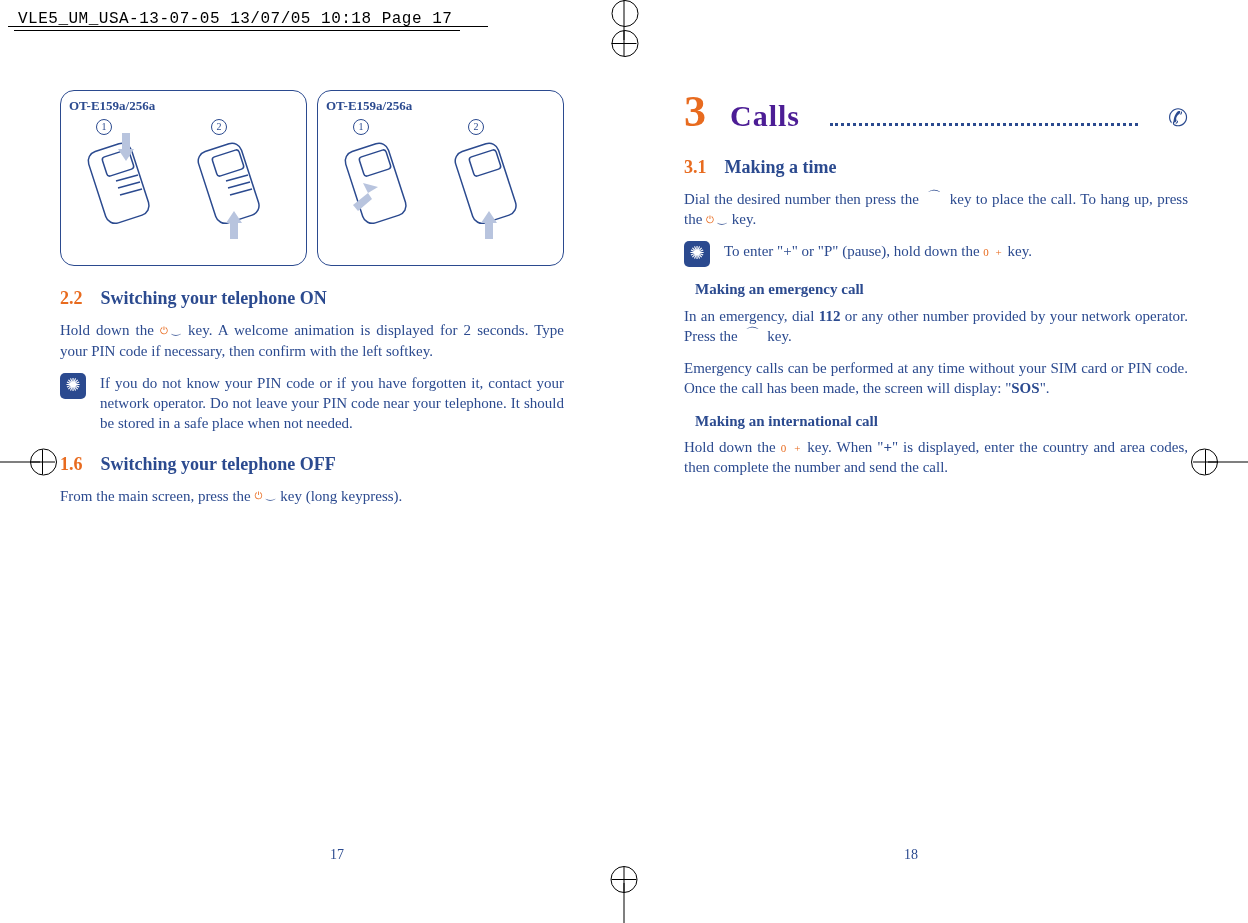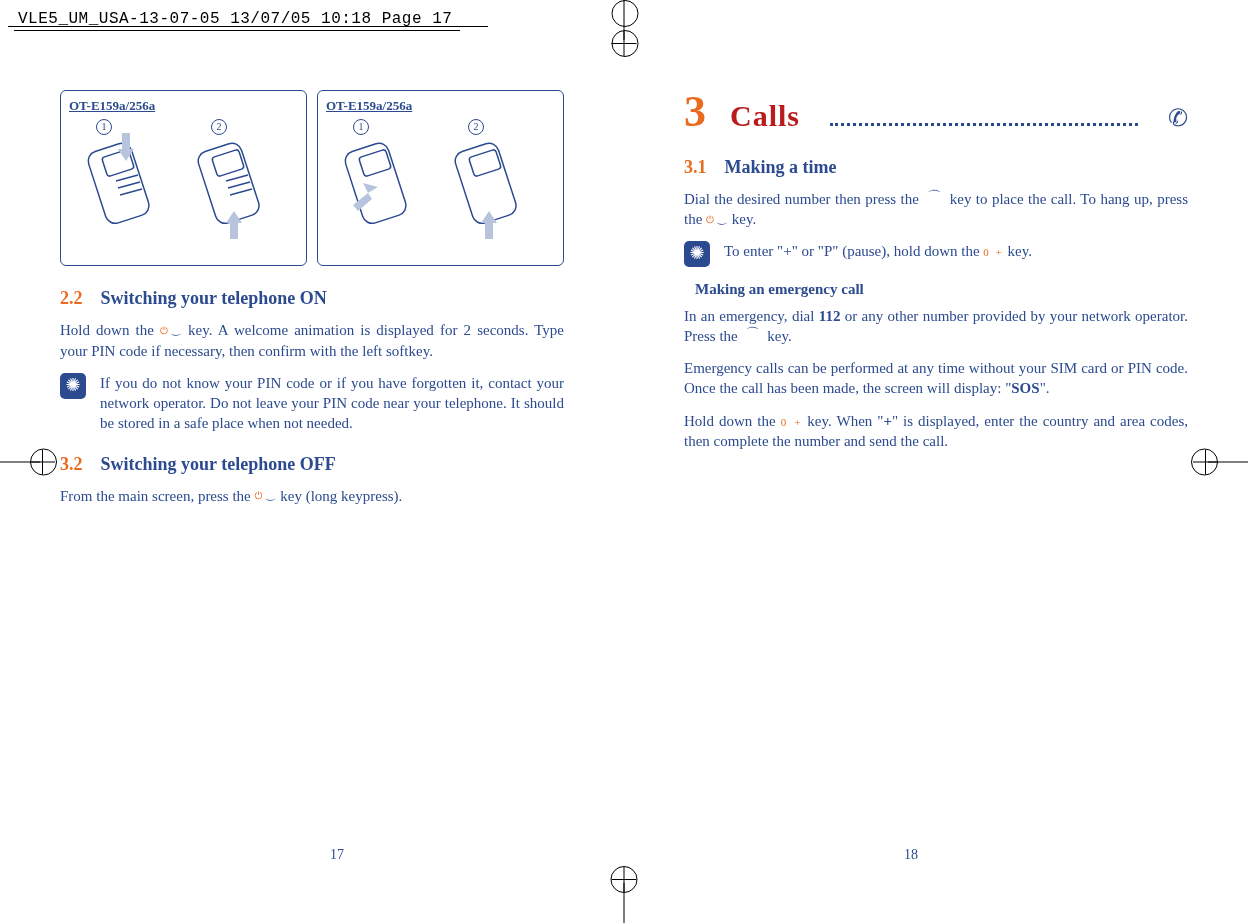--- a/index.html
+++ b/index.html
@@ -126,25 +126,24 @@
     padding: 10px 60px 0 60px;
   }
   .figs {
     display: flex;
     gap: 10px;
     margin-bottom: 20px;
   }
   .fig-box {
     flex: 1;
     border: 1.5px solid #2b4a8f;
-    border-radius: 6px;
+    border-radius: 14px;
     padding: 6px 8px 8px 8px;
     height: 160px;
     position: relative;
-    text-decoration: underline;
   }
   .fig-label {
     color: #2b4a8f;
     font-weight: bold;
     font-size: 13px;
   }
   .fig-num {
     position: absolute;
     top: 28px;
     width: 14px; height: 14px;
@@ -211,21 +210,21 @@
     gap: 24px;
     margin-bottom: 12px;
   }
   .chapter-num {
     color: #e86b1f;
     font-weight: bold;
     font-size: 44px;
     line-height: 1;
   }
   .chapter-title {
-    color: #b91c1c;
+    color: #4c1d95;
     font-weight: bold;
     font-size: 30px;
     letter-spacing: 1px;
   }
   .dots {
     flex: 1;
     border-bottom: 3px dotted #2b4a8f;
     height: 12px;
     margin: 0 6px;
   }
@@ -369,21 +368,21 @@
     </h2>
     <p class="body">
       <span>Hold down the </span><span class="key-inline key-end"></span><span> key. A welcome animation is displayed for 2 seconds. Type your PIN code if necessary, then confirm with the left softkey.</span>
     </p>
     <div class="tip-row">
       <div class="tip-icon"></div>
       <div class="tip-text">If you do not know your PIN code or if you have forgotten it, contact your network operator. Do not leave your PIN code near your telephone. It should be stored in a safe place when not needed.</div>
     </div>
 
     <h2 class="sec">
-      <span class="num">3.2</span><span>Switching your telephone OFF</span>
+      <span class="num">1.6</span><span>Switching your telephone OFF</span>
     </h2>
     <p class="body">
       <span>From the main screen, press the </span><span class="key-inline key-end"></span><span> key (long keypress).</span>
     </p>
   </div>
 
   <div class="page right">
     <div class="chapter-row">
       <div class="chapter-num">3</div>
       <div class="chapter-title">Calls</div>
@@ -408,20 +407,21 @@
     </div>
 
     <p class="sub-bold">Making an emergency call</p>
     <p class="body">
       <span>In an emergency, dial </span><b>112</b><span> or any other number provided by your network operator. Press the </span><span class="key-inline key-call"></span><span> key.</span>
     </p>
     <p class="body">
       <span>Emergency calls can be performed at any time without your SIM card or PIN code. Once the call has been made, the screen will display: "</span><b>SOS</b><span>".</span>
     </p>
 
+    <p class="sub-bold">Making an international call</p>
     <p class="body">
       <span>Hold down the </span><span class="key-zero">0 +</span><span> key. When "</span><b>+</b><span>" is displayed, enter the country and area codes, then complete the number and send the call.</span>
     </p>
   </div>
 </div>
 
 <div class="page-num pn-left">17</div>
 <div class="page-num pn-right">18</div>
 
 </body></html>

